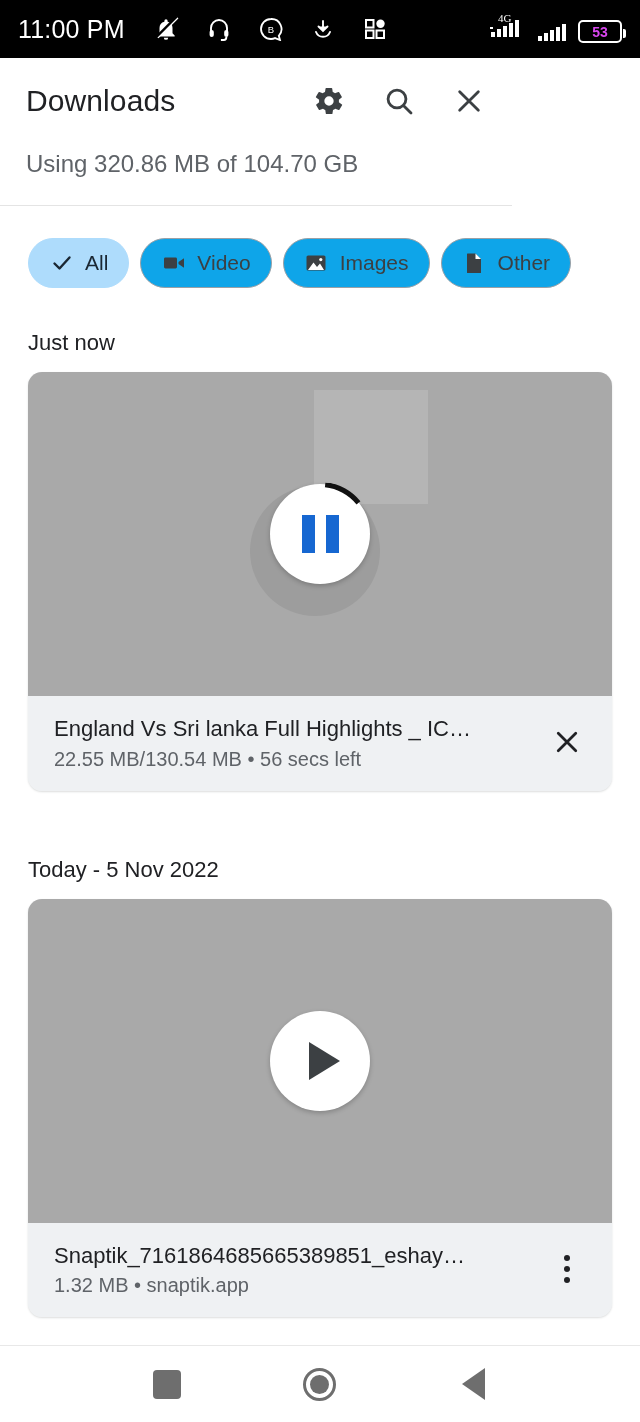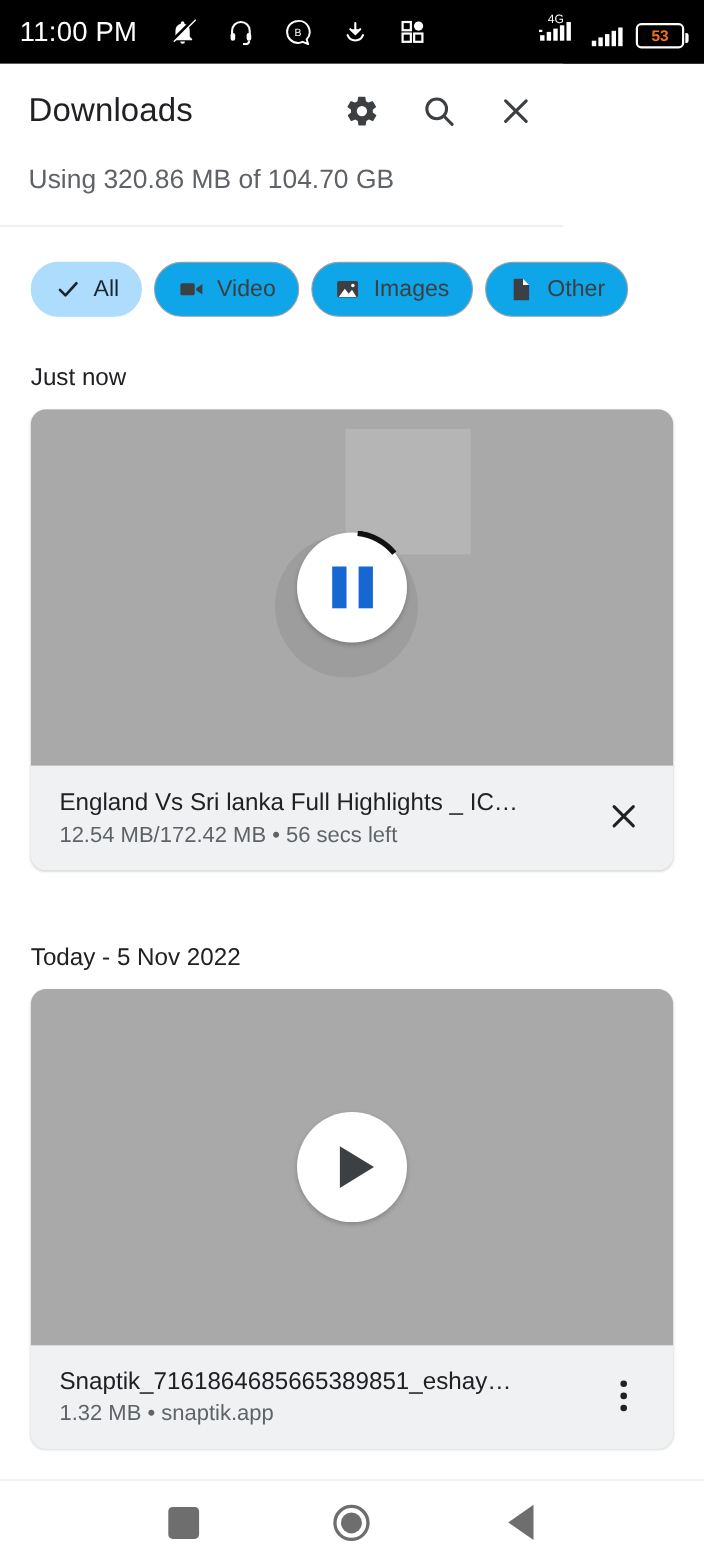--- a/index.html
+++ b/index.html
@@ -22,27 +22,27 @@
   }
   .sb-left { display: flex; align-items: center; gap: 28px; }
   .sb-clock { font-size: 25px; letter-spacing: .2px; color: #fff; font-weight: 400; }
   .sb-right { margin-left: auto; display: flex; align-items: flex-end; gap: 7px; }
   .sb-ico { display: inline-flex; align-items: center; }
   .battery {
     position: relative;
     border: 2px solid #fff; border-radius: 5px;
     width: 44px; height: 23px;
     display: flex; align-items: center; justify-content: center;
-    font-size: 14px; color: #f97316; font-weight: 600;
+    font-size: 14px; color: #d946ef; font-weight: 600;
   }
   .battery::after {
     content: ""; position: absolute; right: -6px; top: 7px;
     width: 3px; height: 9px; background: #fff; border-radius: 0 2px 2px 0;
   }
-  .net-label { font-size: 11px; position: absolute; top: -3px; left: 8px; }
+  .net-label { font-size: 11px; position: absolute; top: -3px; left: 8px; font-family: Liberation Serif, serif; }
   .signal-wrap { position: relative; display: inline-block; }
 
   
   .appbar {
     position: absolute; top: 58px; left: 0;
     width: 512px; height: 148px;
     background: #fff;
     border-bottom: 1px solid #e4e4e4;
   }
   .appbar-row {
@@ -347,21 +347,21 @@
         <div class="fab progress">
           <div class="pause-bars">
               <i></i>
               <i></i>
             </div>
         </div>
       </div>
       <div class="card-body">
         <div class="card-text">
           <div class="card-title">England Vs Sri lanka Full Highlights _ IC…</div>
-          <div class="card-sub">12.54 MB/172.42 MB • 56 secs left</div>
+          <div class="card-sub">22.55 MB/130.54 MB • 56 secs left</div>
         </div>
         <div class="card-action">
           <svg width="30" height="30" viewBox="0 0 24 24" fill="none" stroke="#202124" stroke-width="2.2" stroke-linecap="round">
             <path d="M5 5 19 19M19 5 5 19"></path>
           </svg>
         </div>
       </div>
     </div>
 
     <div class="gap"></div>

